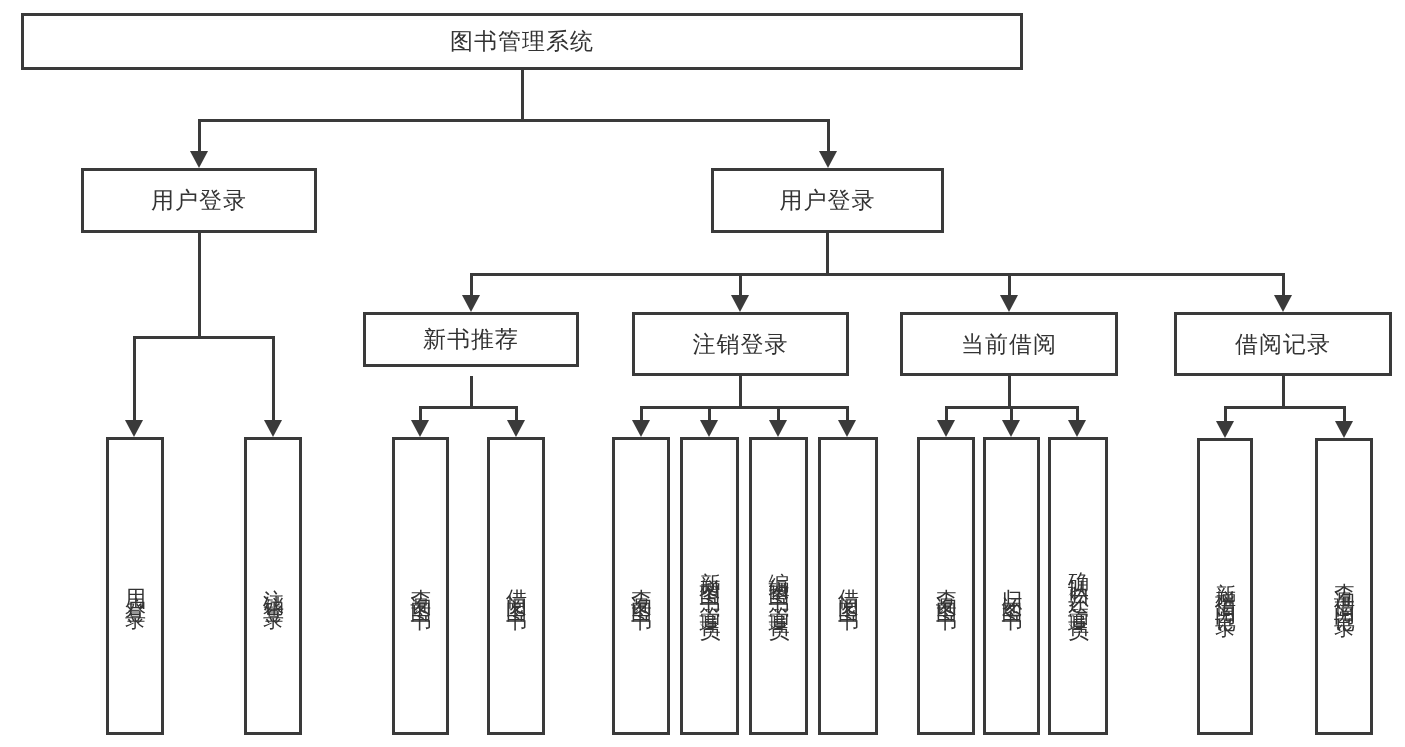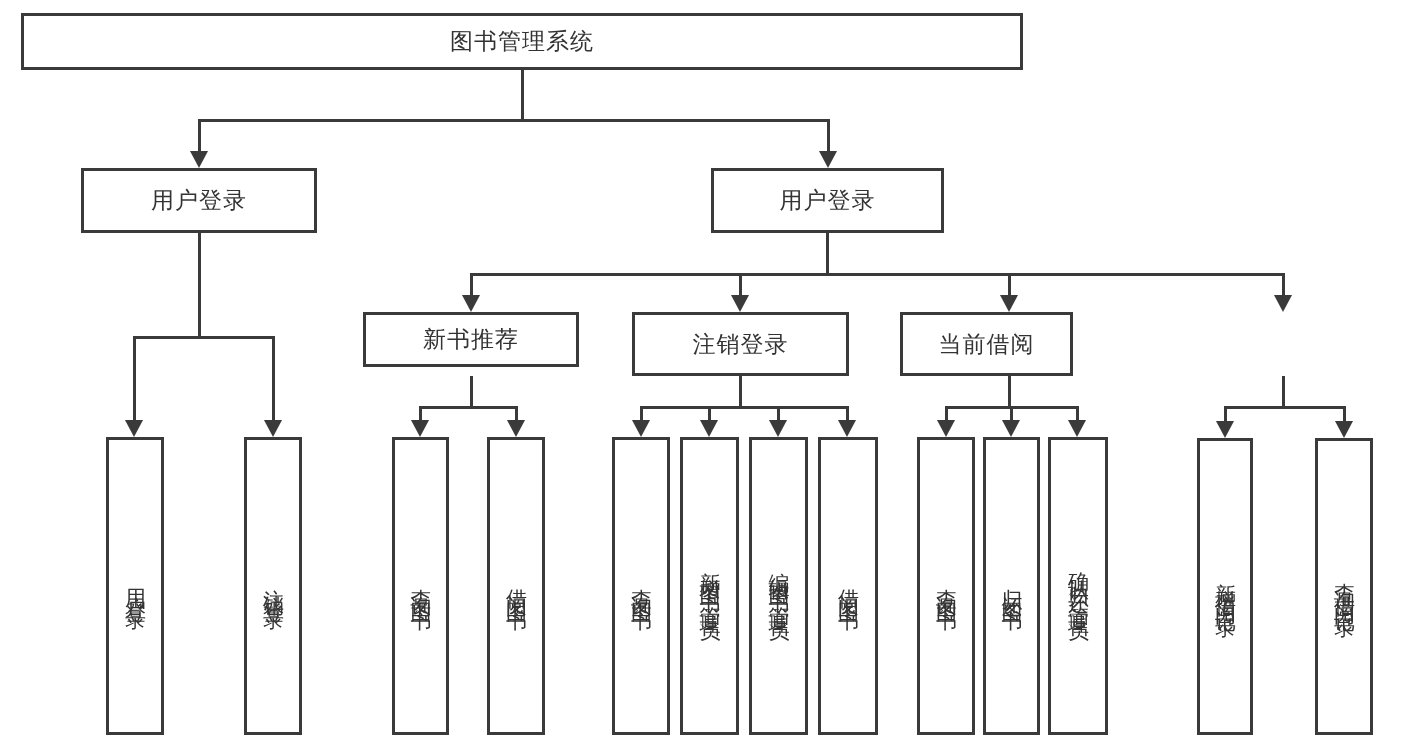--- a/index.html
+++ b/index.html
@@ -90,22 +90,25 @@
   <div class="arrow" style="left:1000px; top:295px;"></div>
   <div class="vline" style="left:1282px; top:273px; height:23px;"></div>
   <div class="arrow" style="left:1274px; top:295px;"></div>
 
   <div class="box" style="left:363px; top:312px; width:216px; height:55px;">
     <span>新书推荐</span>
   </div>
   <div class="box" style="left:632px; top:312px; width:217px; height:64px;">
     <span>注销登录</span>
   </div>
-  <div class="box" style="left:900px; top:312px; width:173px; height:64px;">
+  <div class="box" style="left:900px; top:312px; width:218px; height:64px;">
     <span>当前借阅</span>
+  </div>
+  <div class="box" style="left:1174px; top:312px; width:218px; height:64px;">
+    <span>借阅记录</span>
   </div>
 
   <div class="vline" style="left:470px; top:376px; height:30px;"></div>
   <div class="hline" style="left:419px; top:406px; width:99px;"></div>
   <div class="vline" style="left:419px; top:406px; height:15px;"></div>
   <div class="arrow" style="left:411px; top:420px;"></div>
   <div class="vline" style="left:515px; top:406px; height:15px;"></div>
   <div class="arrow" style="left:507px; top:420px;"></div>
   <div class="box vbox" style="left:392px; top:437px; width:57px; height:298px;">
     <span>查询图书</span>

